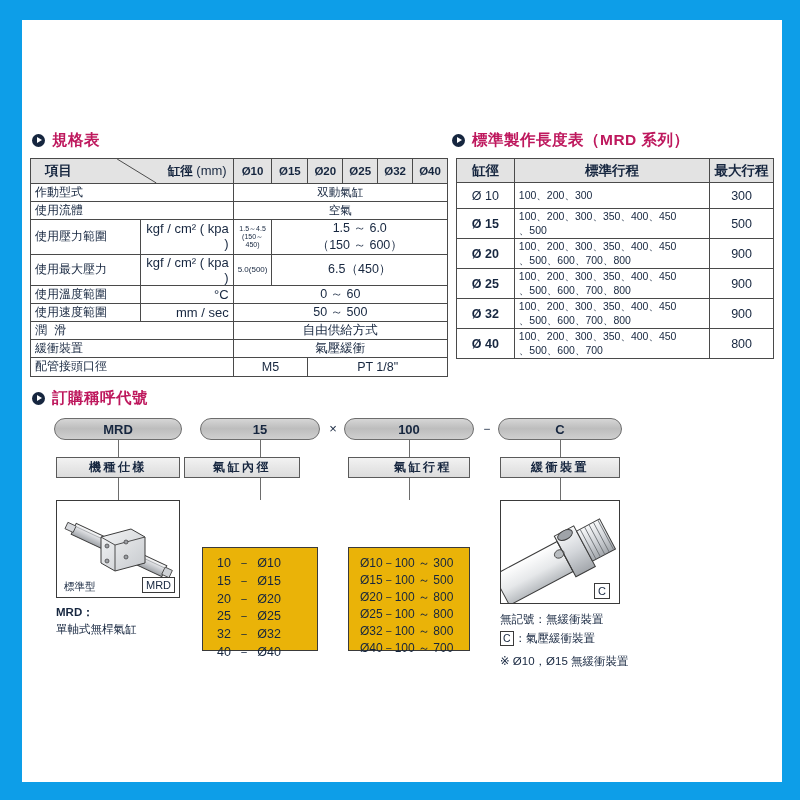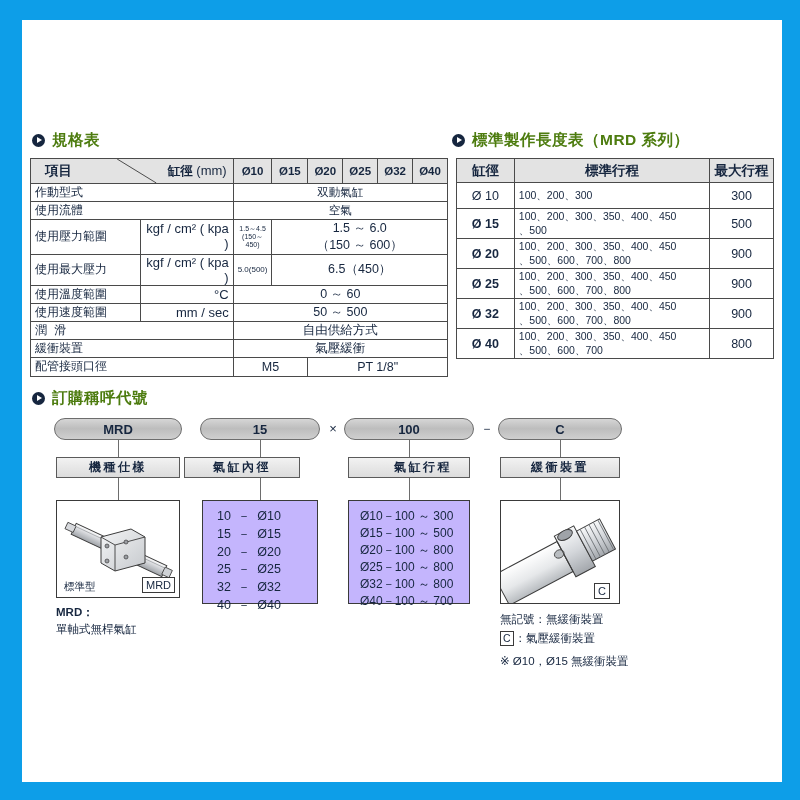--- a/index.html
+++ b/index.html
@@ -22,21 +22,21 @@
     width:13px; height:13px; border-radius:50%;
     background:#16263f; position:relative; flex:0 0 auto;
   }
   .bullet::after {
     content:""; position:absolute; left:4.5px; top:3px;
     border-left:5px solid #ffffff;
     border-top:3.5px solid transparent;
     border-bottom:3.5px solid transparent;
   }
   .sec-title {
-    font-size:15.5px; font-weight:bold; color:#4d7c0f;
+    font-size:15.5px; font-weight:bold; color:#be185d;
     letter-spacing:.5px; white-space:nowrap;
   }
   
   table { border-collapse:collapse; position:absolute; }
   td, th {
     border:1px solid #4a4a4a;
     font-size:11.5px; color:#16263f;
     padding:0 4px; font-weight:normal;
     background:#ffffff;
   }
@@ -70,21 +70,21 @@
   .vline { position:absolute; width:1px; background:#6d6d6d; }
   .lbox {
     position:absolute; height:21px;
     border:1.3px solid #5a5a5a;
     background:linear-gradient(180deg,#f2f2f2 0%,#dcdcdc 100%);
     display:flex; align-items:center; justify-content:center;
     font-size:12px; font-weight:bold; color:#16263f;
     letter-spacing:2.5px;
   }
   .obox {
-    position:absolute; border:1.3px solid #3a3a3a; background:#c4b5fd;
+    position:absolute; border:1.3px solid #3a3a3a; background:#eab308;margin-top:47px;
   }
   .olist {
     font-size:12.5px; color:#16263f; line-height:1.42;
     padding:7px 0 7px 14px; white-space:pre; font-weight:normal;
   }
   .olist.c3 { padding-left:11px; }
   .cap { position:absolute; font-size:11.5px; color:#16263f; line-height:1.45; }
   .cap b { font-weight:bold; }
   .badge {
     position:absolute; border:1px solid #3a3a3a; background:#fff;

